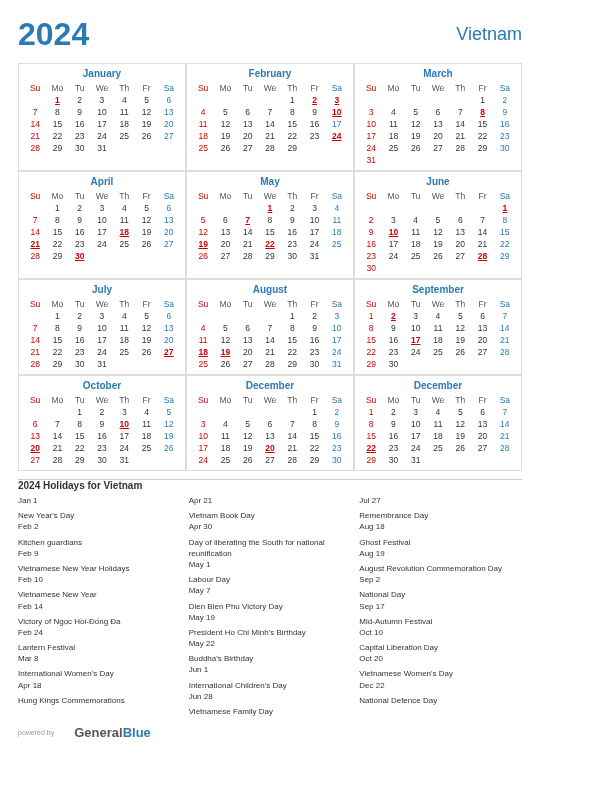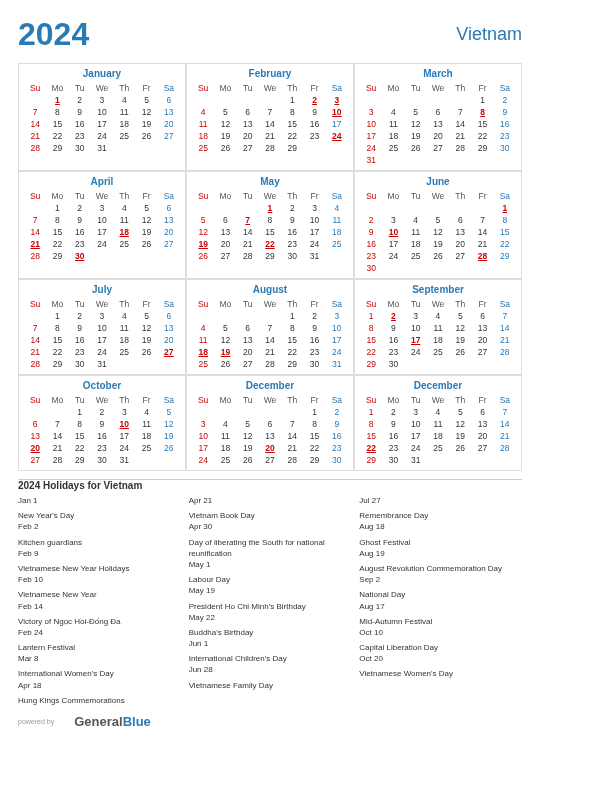--- a/index.html
+++ b/index.html
@@ -948,20 +948,24 @@
           </div>
           <div class="holiday-item">
             <span class="holiday-date">Apr 30</span>
             <span class="holiday-name">Day of liberating the South for national reunification</span>
           </div>
           <div class="holiday-item">
             <span class="holiday-date">May 1</span>
             <span class="holiday-name">Labour Day</span>
           </div>
           <div class="holiday-item">
+            <span class="holiday-date">May 7</span>
+            <span class="holiday-name">Dien Bien Phu Victory Day</span>
+          </div>
+          <div class="holiday-item">
             <span class="holiday-date">May 19</span>
             <span class="holiday-name">President Ho Chi Minh's Birthday</span>
           </div>
           <div class="holiday-item">
             <span class="holiday-date">May 22</span>
             <span class="holiday-name">Buddha's Birthday</span>
           </div>
           <div class="holiday-item">
             <span class="holiday-date">Jun 1</span>
             <span class="holiday-name">International Children's Day</span>
@@ -982,30 +986,34 @@
           </div>
           <div class="holiday-item">
             <span class="holiday-date">Aug 19</span>
             <span class="holiday-name">August Revolution Commemoration Day</span>
           </div>
           <div class="holiday-item">
             <span class="holiday-date">Sep 2</span>
             <span class="holiday-name">National Day</span>
           </div>
           <div class="holiday-item">
-            <span class="holiday-date">Aug 17</span>
+            <span class="holiday-date">Sep 17</span>
             <span class="holiday-name">Mid-Autumn Festival</span>
           </div>
           <div class="holiday-item">
             <span class="holiday-date">Oct 10</span>
             <span class="holiday-name">Capital Liberation Day</span>
           </div>
           <div class="holiday-item">
             <span class="holiday-date">Oct 20</span>
             <span class="holiday-name">Vietnamese Women's Day</span>
+          </div>
+          <div class="holiday-item">
+            <span class="holiday-date">Dec 22</span>
+            <span class="holiday-name">National Defence Day</span>
           </div>
         </div>
       </div>
   </div>
 
   <div class="footer">
     <span class="footer-powered">powered by</span>
     <span class="footer-brand">
       <span class="general">General</span><span class="blue">Blue</span>
     </span>

